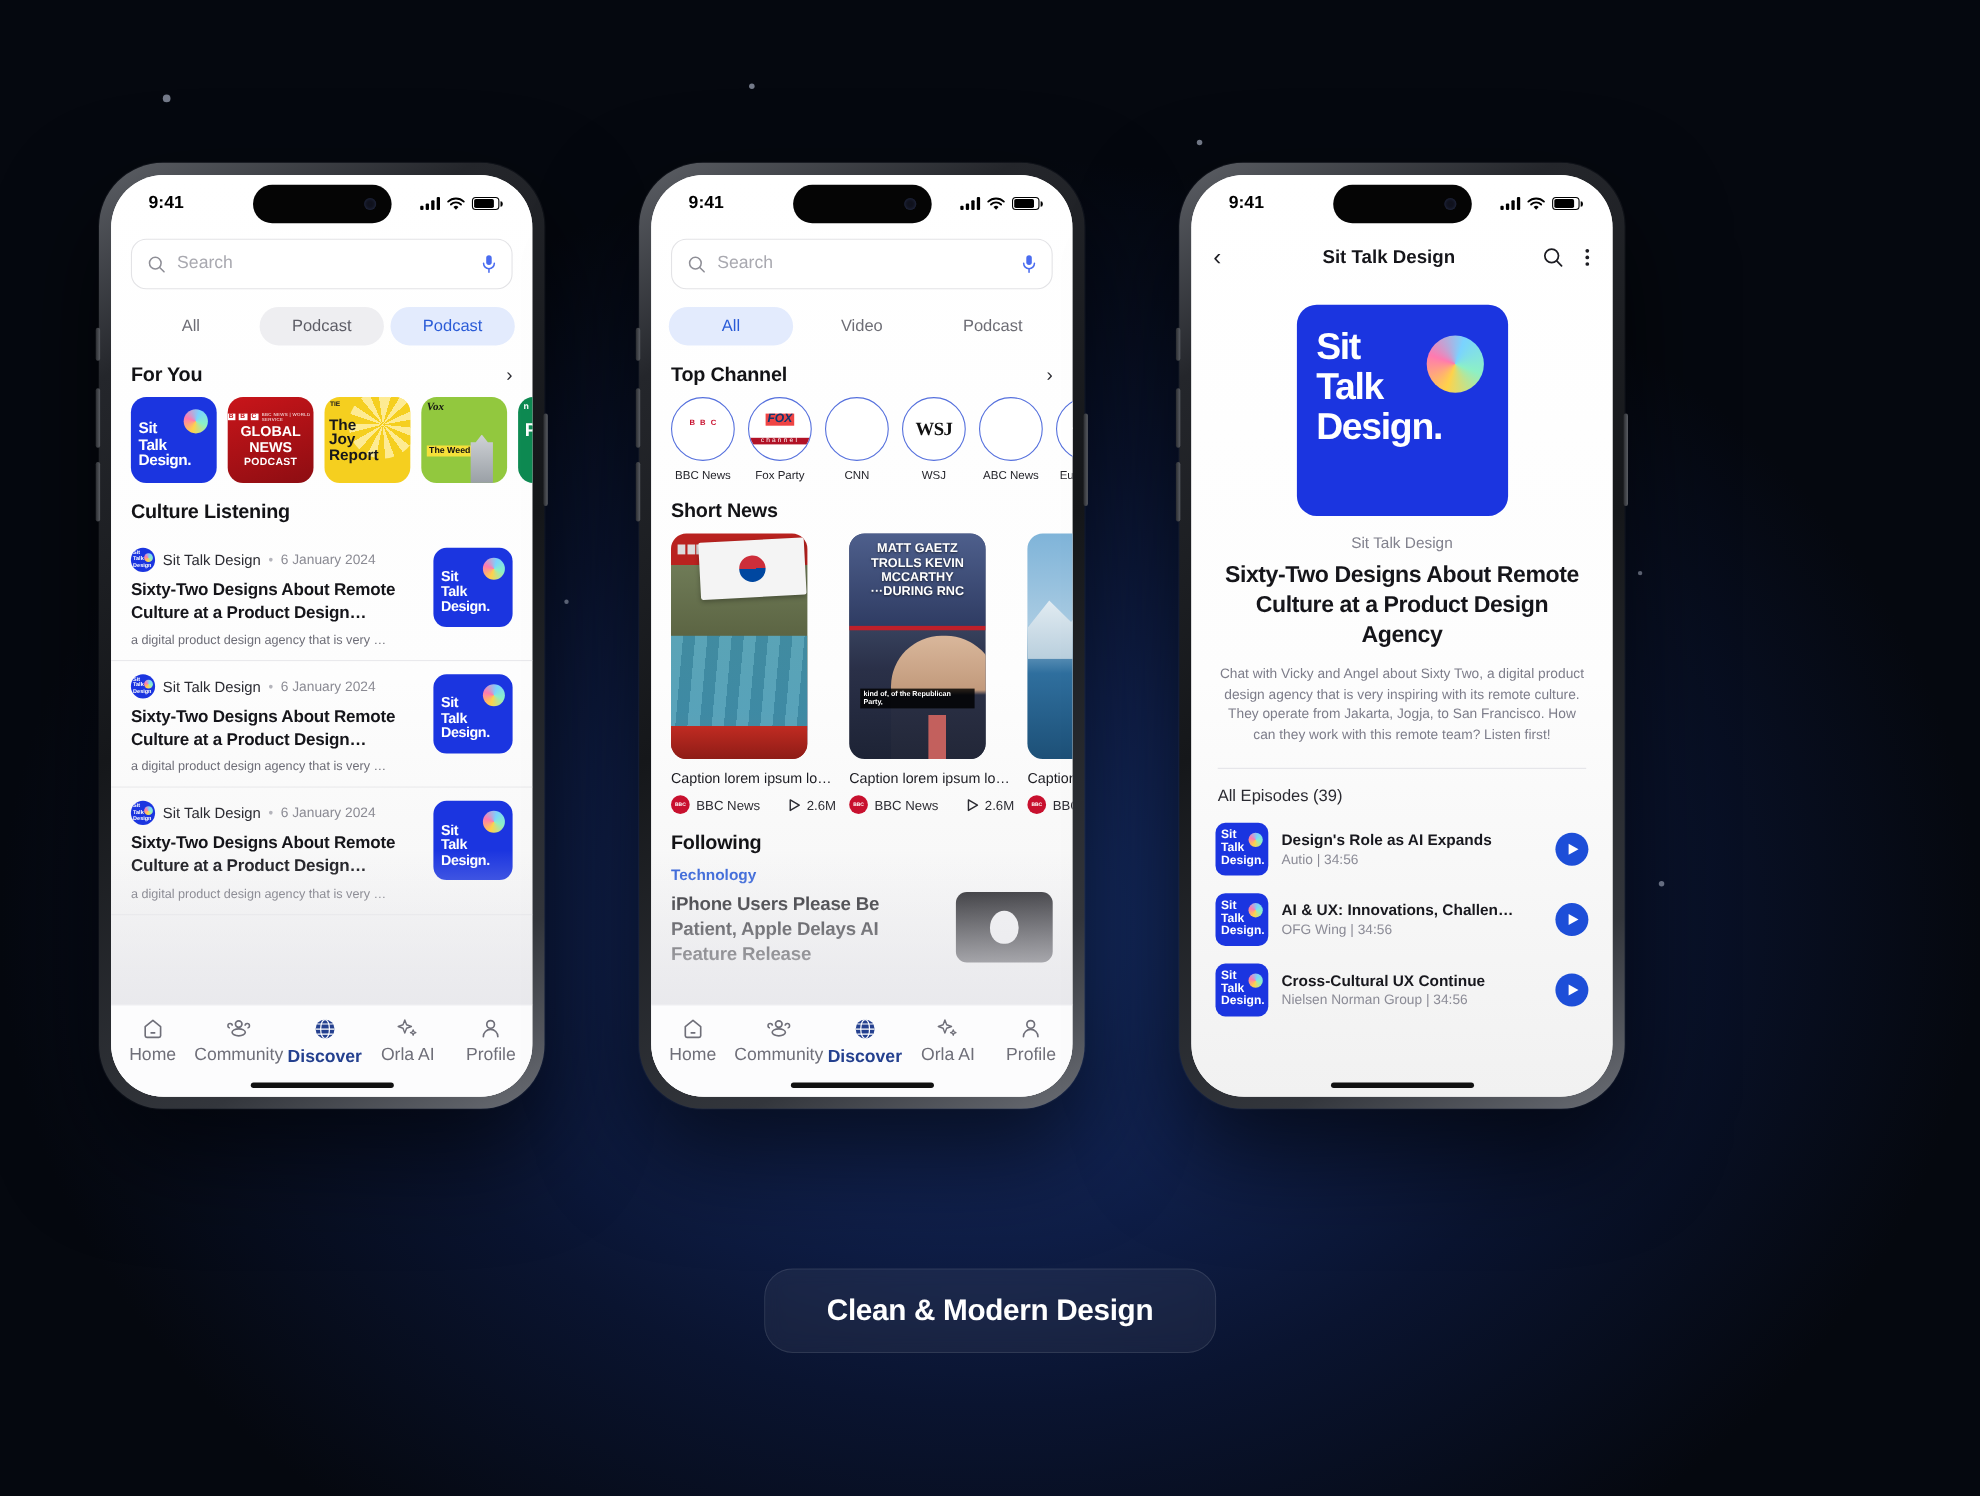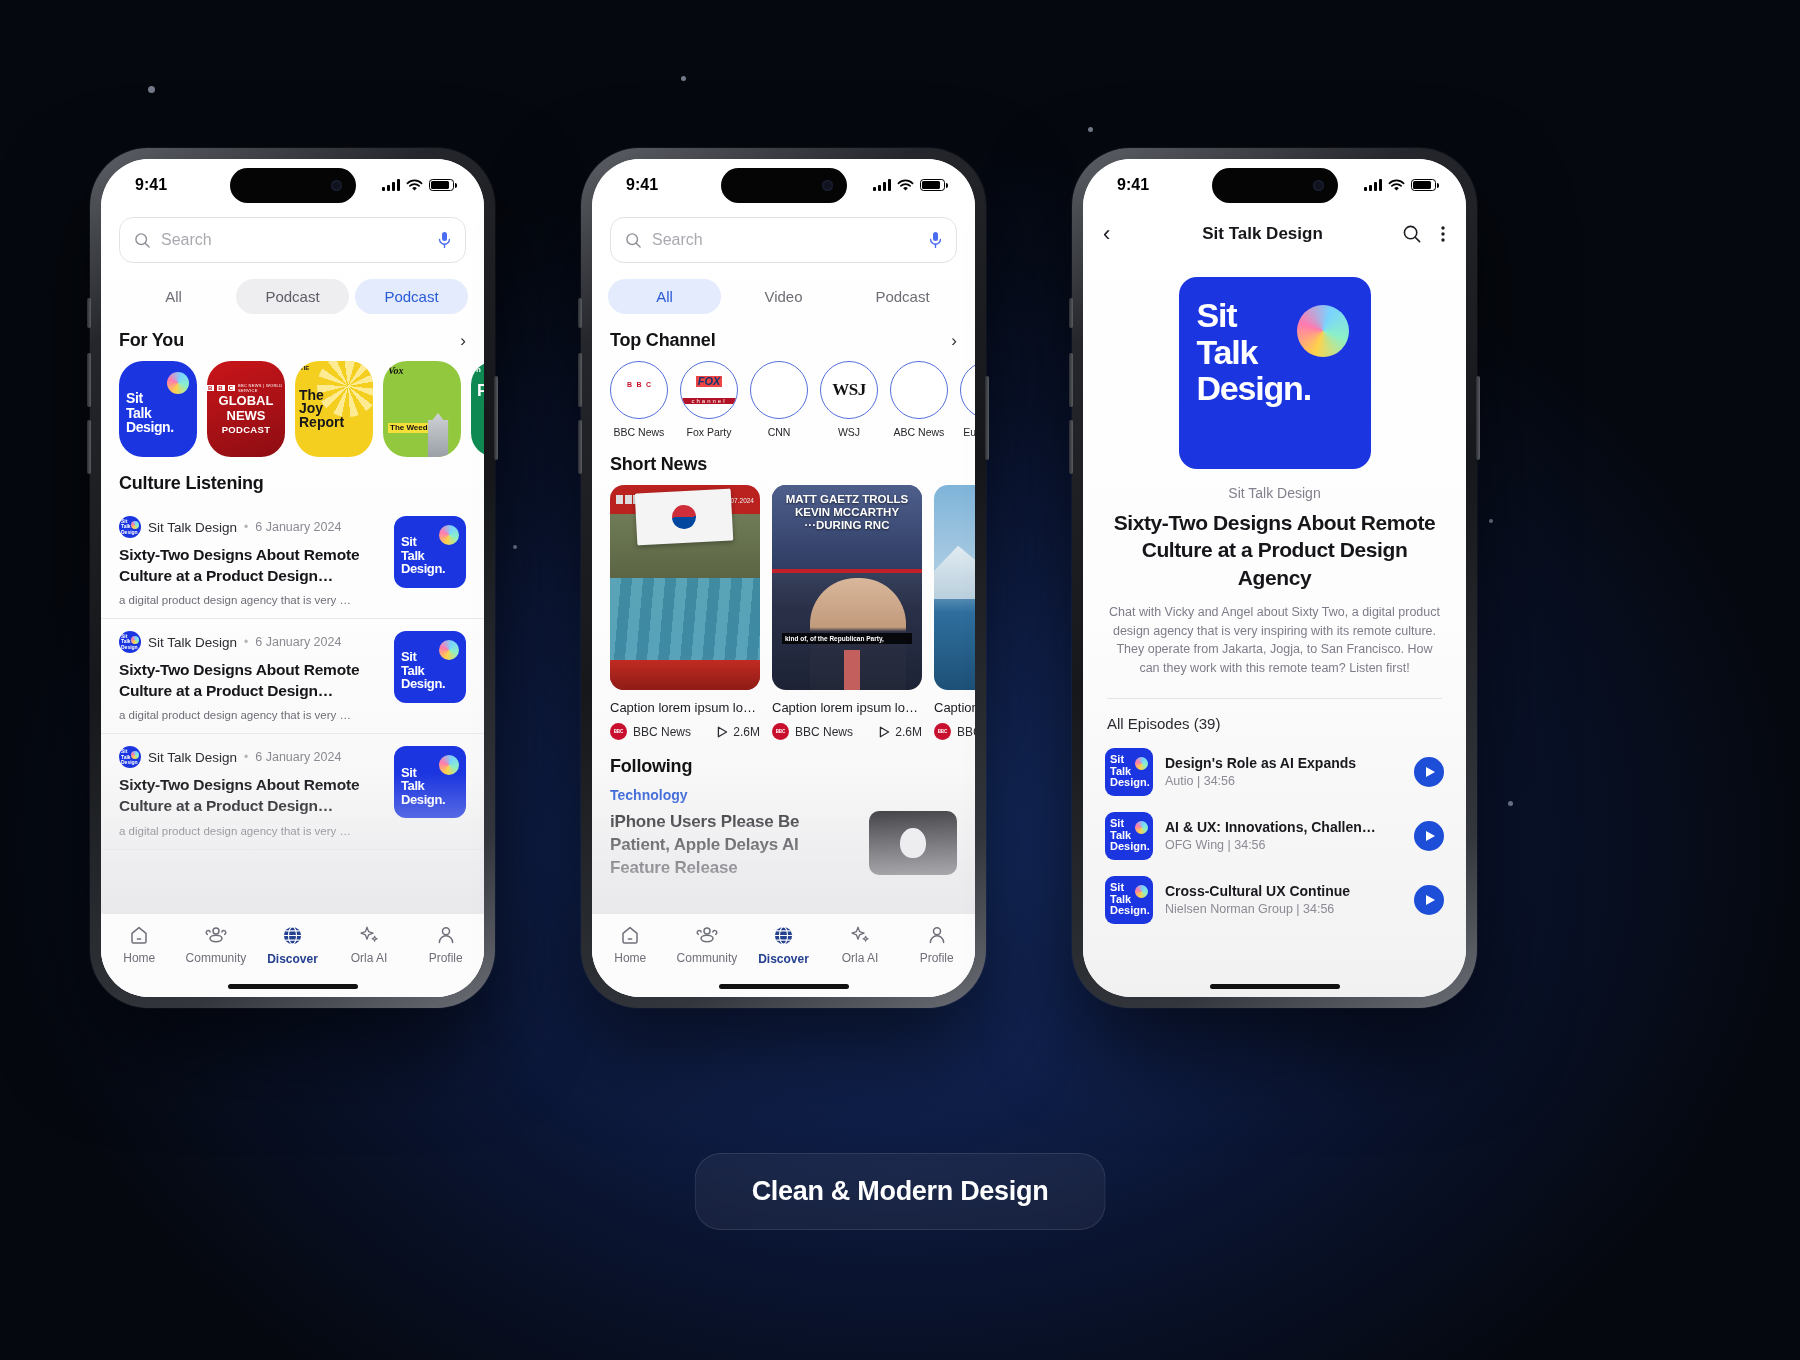--- a/index.html
+++ b/index.html
@@ -85,21 +85,21 @@
 
   .sec-head {
     display:flex; align-items:center; justify-content:space-between;
     padding:16px 18px 10px;
   }
   .sec-title { font-size:18px; font-weight:700; color:#131316; letter-spacing:-.2px; }
   .chev { color:#2e2e34; font-size:17px; }
 
   
   .foryou { display:flex; gap:10px; padding:0 0 0 18px; }
-  .pcard { width:78px; height:96px; border-radius:24px; flex:0 0 78px; overflow:hidden; position:relative; }
+  .pcard { width:78px; height:78px; border-radius:14px; flex:0 0 78px; overflow:hidden; position:relative; }
 
   .std-logo{
     background:#1b35e0; color:#fff; font-weight:800; line-height:1.04;
     letter-spacing:-.4px; display:flex; align-items:center;
     padding:8px 0 0 7px; font-size:14px; position:relative;
   }
   .std-logo .dot{
     position:absolute; border-radius:50%;
     background:conic-gradient(from 200deg,#ffd24a,#ff7ab0,#7ad3ff,#8cf0c6,#ffd24a);
   }
@@ -140,21 +140,21 @@
   .cl-desc { font-size:11.5px; color:#6d6d77; margin-top:8px; }
   .cl-thumb { width:72px; height:72px; border-radius:12px; flex:0 0 72px; }
 
   
   .tabbar {
     margin-top:auto; height:84px; flex:0 0 84px;
     display:flex; align-items:flex-start; padding-top:10px;
     border-top:1px solid #eaeaee; background:#fcfcfd;
   }
   .tab { flex:1; display:flex; flex-direction:column; align-items:center; gap:5px; }
-  .tab .lbl { font-size:12px; color:#6f6f79; }
+  .tab .lbl { font-size:16px; color:#6f6f79; }
   .tab.active .lbl { color:#24408f; font-weight:700; }
   .home-ind { position:absolute; bottom:8px; left:50%; transform:translateX(-50%);
     width:130px; height:5px; border-radius:3px; background:#111; }
 
   
   .channels { display:flex; gap:12px; padding:0 0 0 18px; }
   .ch { width:58px; flex:0 0 58px; text-align:center; }
   .ch .circ {
     width:58px; height:58px; border-radius:50%; border:1.6px solid #5570dd;
     display:flex; align-items:center; justify-content:center; overflow:hidden;
@@ -174,21 +174,21 @@
   .c-wsj{background:#fff;color:#111;}
   .c-wsj span{font-family:"Liberation Serif",serif;font-size:17px;font-weight:700;letter-spacing:-.5px;}
   .c-abc{background:#000;color:#fff;flex-direction:column;}
   .c-abc .a1{width:28px;height:16px;border-radius:50%;border:2.6px solid #fff;}
   .c-abc .a2{font-size:7.5px;font-weight:700;margin-top:1px;}
   .c-euro{background:#1c4ea8;color:#fff;flex-direction:column;line-height:1;}
   .c-euro .e2{font-size:13px;font-weight:800;}
 
   .shorts { display:flex; gap:12px; padding:0 0 0 18px; }
   .sn { width:150px; flex:0 0 150px; }
-  .sn .img { width:150px; height:205px; border-radius:14px; overflow:hidden; position:relative; }
+  .sn .img { width:124px; height:205px; border-radius:14px; overflow:hidden; position:relative; }
   .sn .cap { font-size:13px; color:#1b1b21; margin-top:10px; white-space:nowrap; overflow:hidden; text-overflow:ellipsis; }
   .sn .row { display:flex; align-items:center; gap:6px; margin-top:8px; }
   .sn .logo { width:17px; height:17px; border-radius:50%; background:#c8102e; color:#fff;
     font-size:4.5px; font-weight:900; display:flex; align-items:center; justify-content:center; flex:0 0 17px; }
   .sn .src { font-size:12px; color:#2c2c33; }
   .sn .views { margin-left:auto; display:flex; align-items:center; gap:5px; font-size:12px; color:#2c2c33; }
 
   .img-kr{background:linear-gradient(180deg,#b9221f 0%,#b9221f 14%,#6f7b57 14%,#58603f 52%,#2f4f7a 78%,#a32222 100%);}
   .img-kr .flag{position:absolute;left:26px;top:6px;width:96px;height:52px;background:#f4f4f4;
     border-radius:2px;transform:rotate(-3deg);box-shadow:0 2px 5px rgba(0,0,0,.3);}

